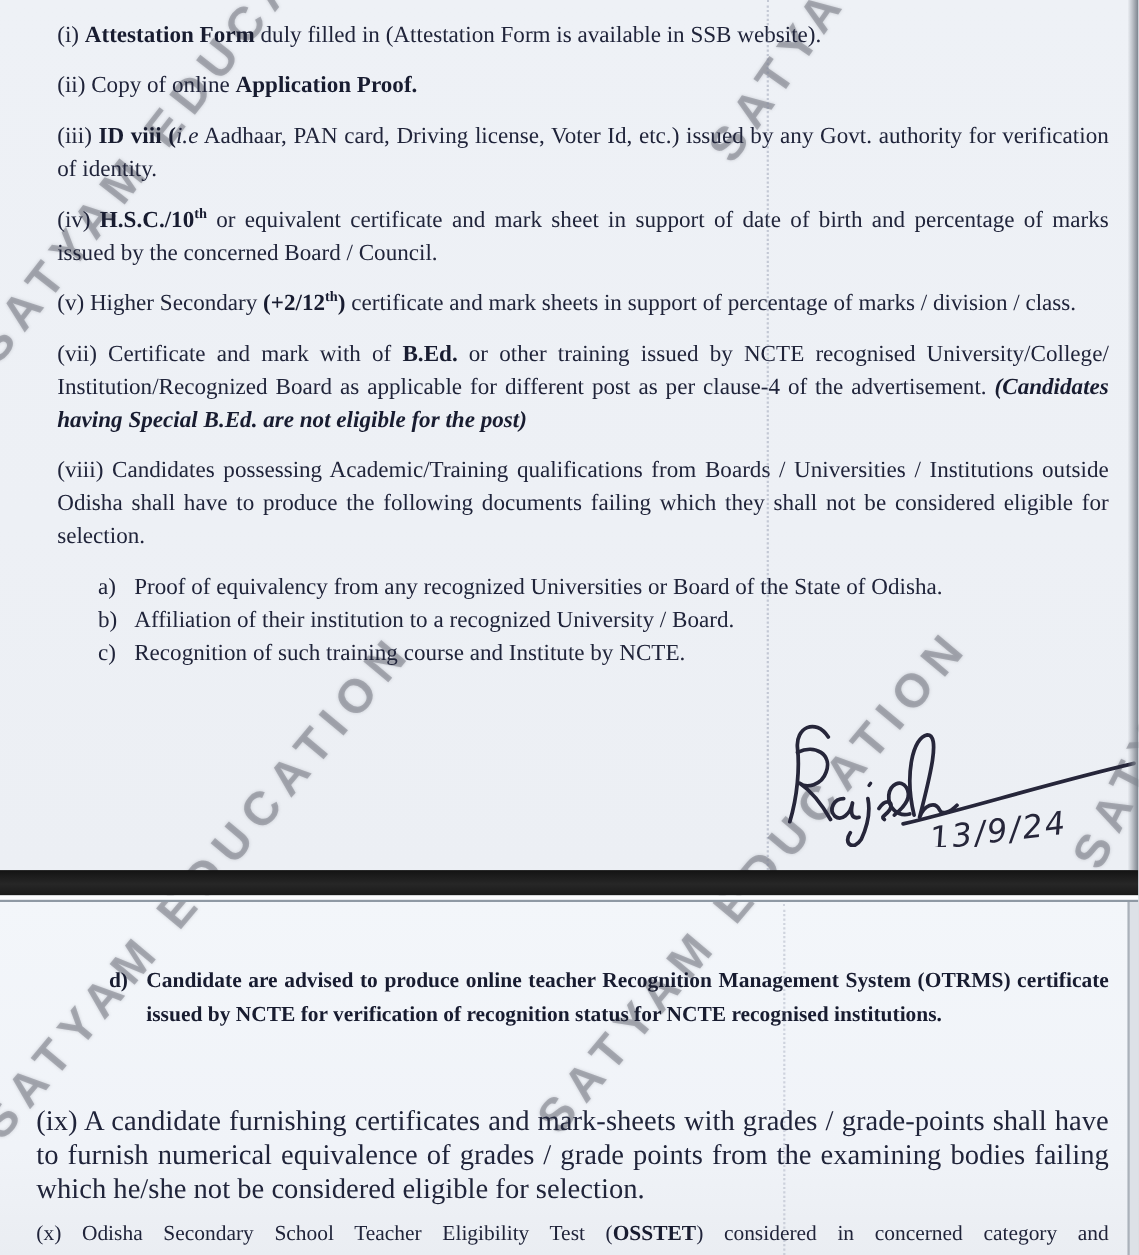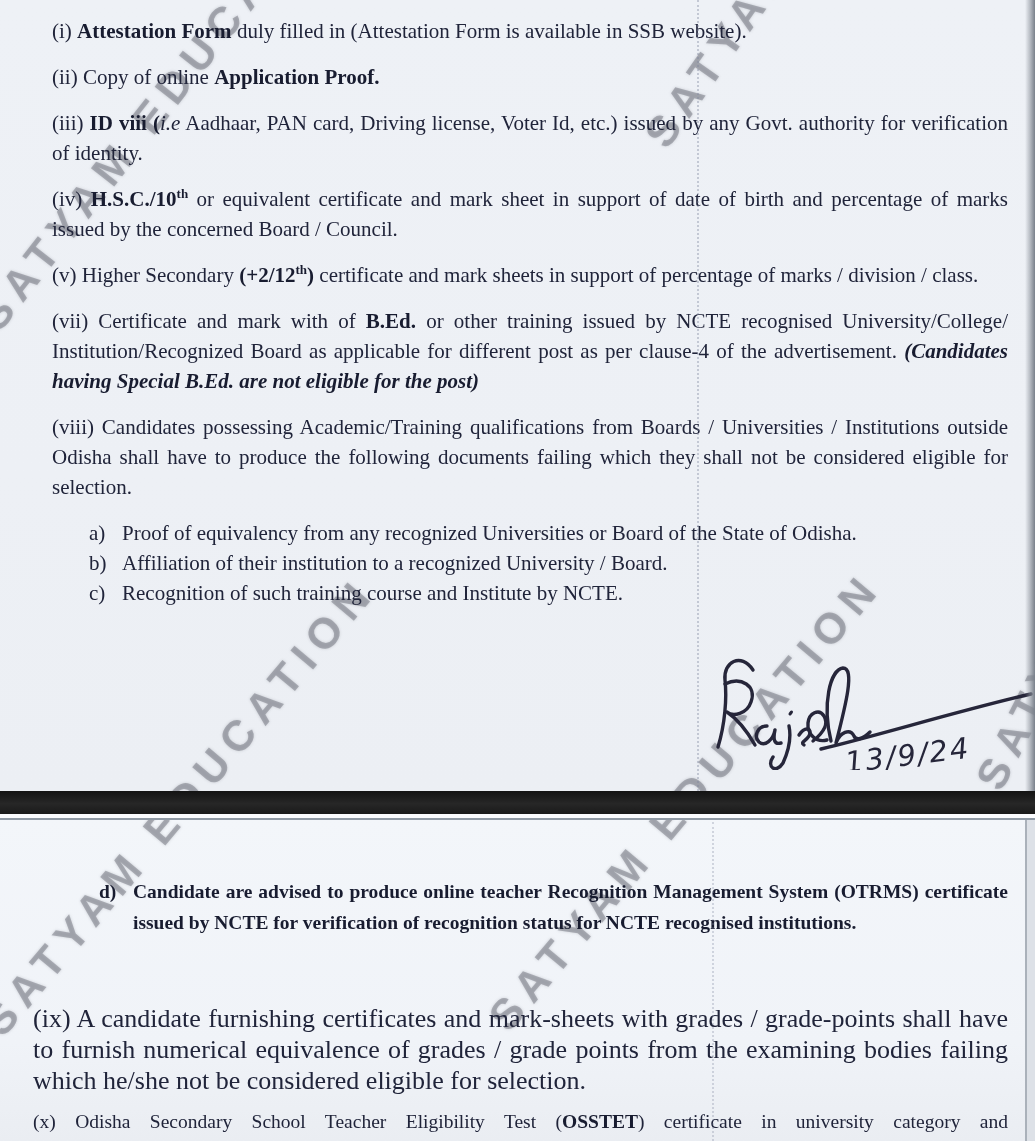--- a/index.html
+++ b/index.html
@@ -130,15 +130,15 @@
   <div class="edge-top"></div>
   <div class="edge-bottom"></div>
 
   <div class="dblock">
     <span class="dlabel">d)</span>
     <div class="dtext"><span class="b">Candidate are advised to produce online teacher Recognition Management System (OTRMS) certificate issued by NCTE for verification of recognition status for NCTE recognised institutions.</span></div>
   </div>
 
   <div class="ixblock"><span>(ix) A candidate furnishing certificates and mark-sheets with grades / grade-points shall have to furnish numerical equivalence of grades / grade points from the examining bodies failing which he/she not be considered eligible for selection.</span></div>
 
-  <div class="xblock"><span>(x) Odisha Secondary School Teacher Eligibility Test (</span><span class="b">OSSTET</span><span>) certificate in university category and</span></div>
+  <div class="xblock"><span>(x) Odisha Secondary School Teacher Eligibility Test (</span><span class="b">OSSTET</span><span>) considered in concerned category and</span></div>
 
 </div>
 
 </body></html>

